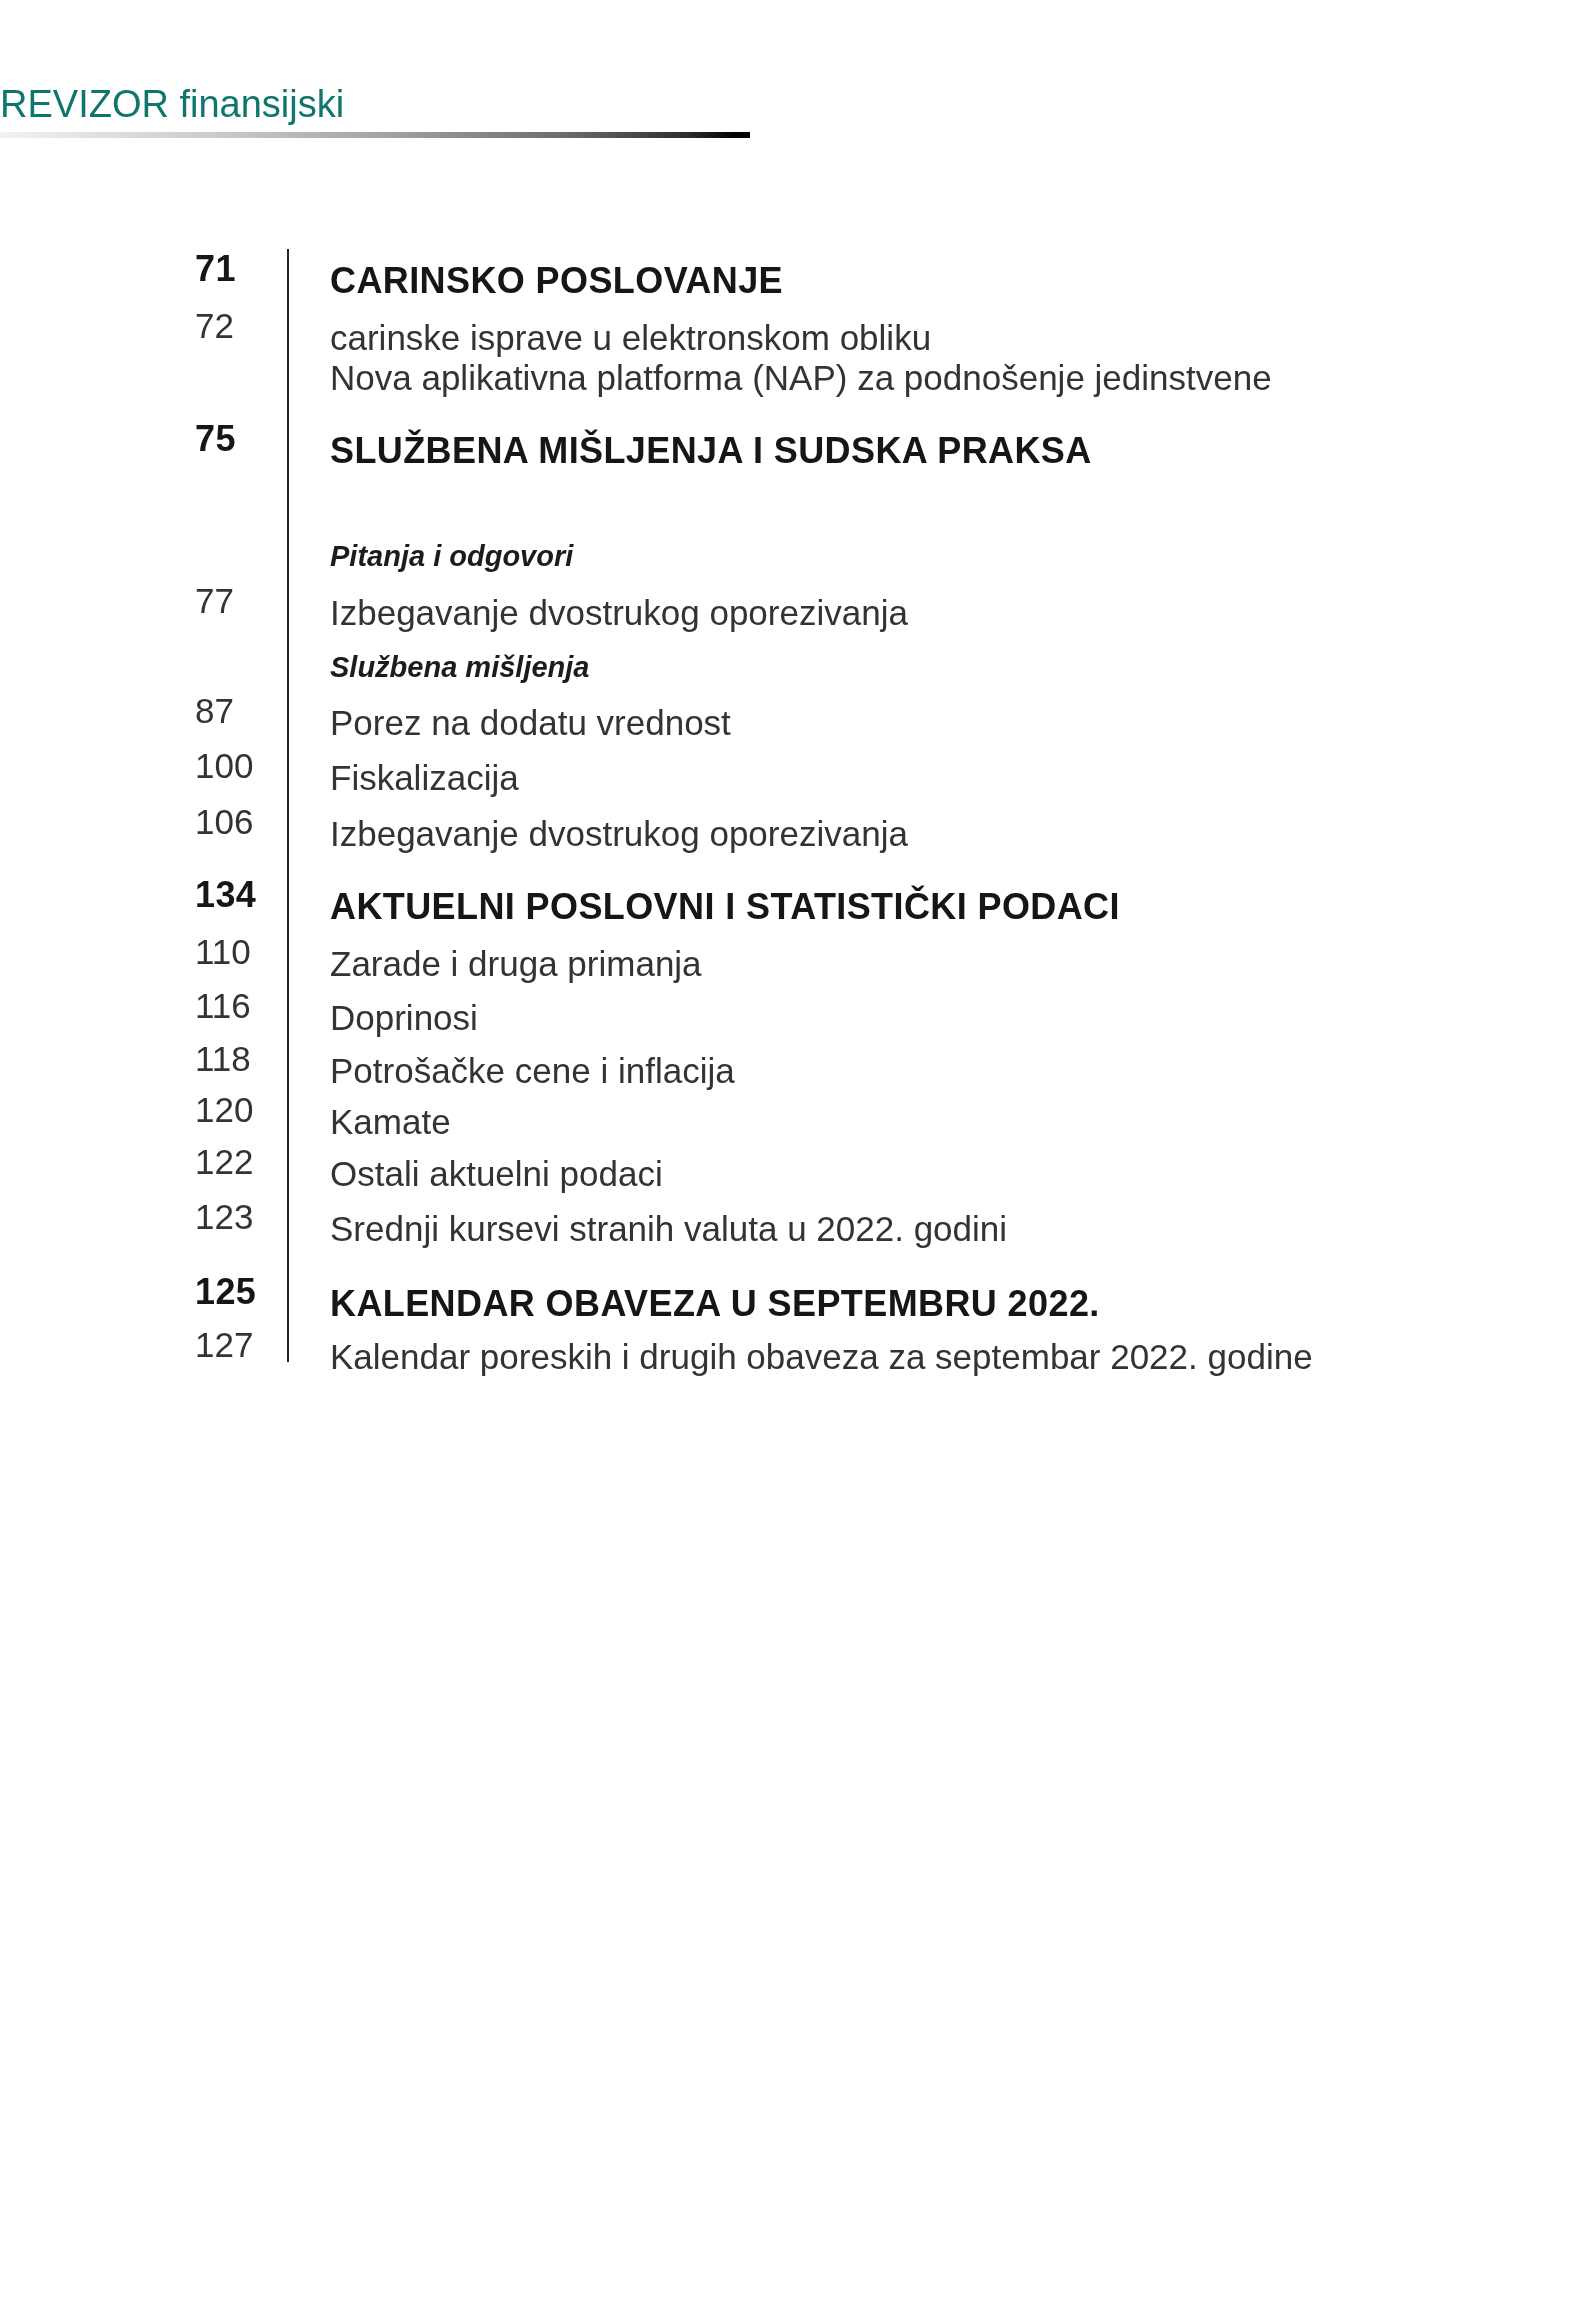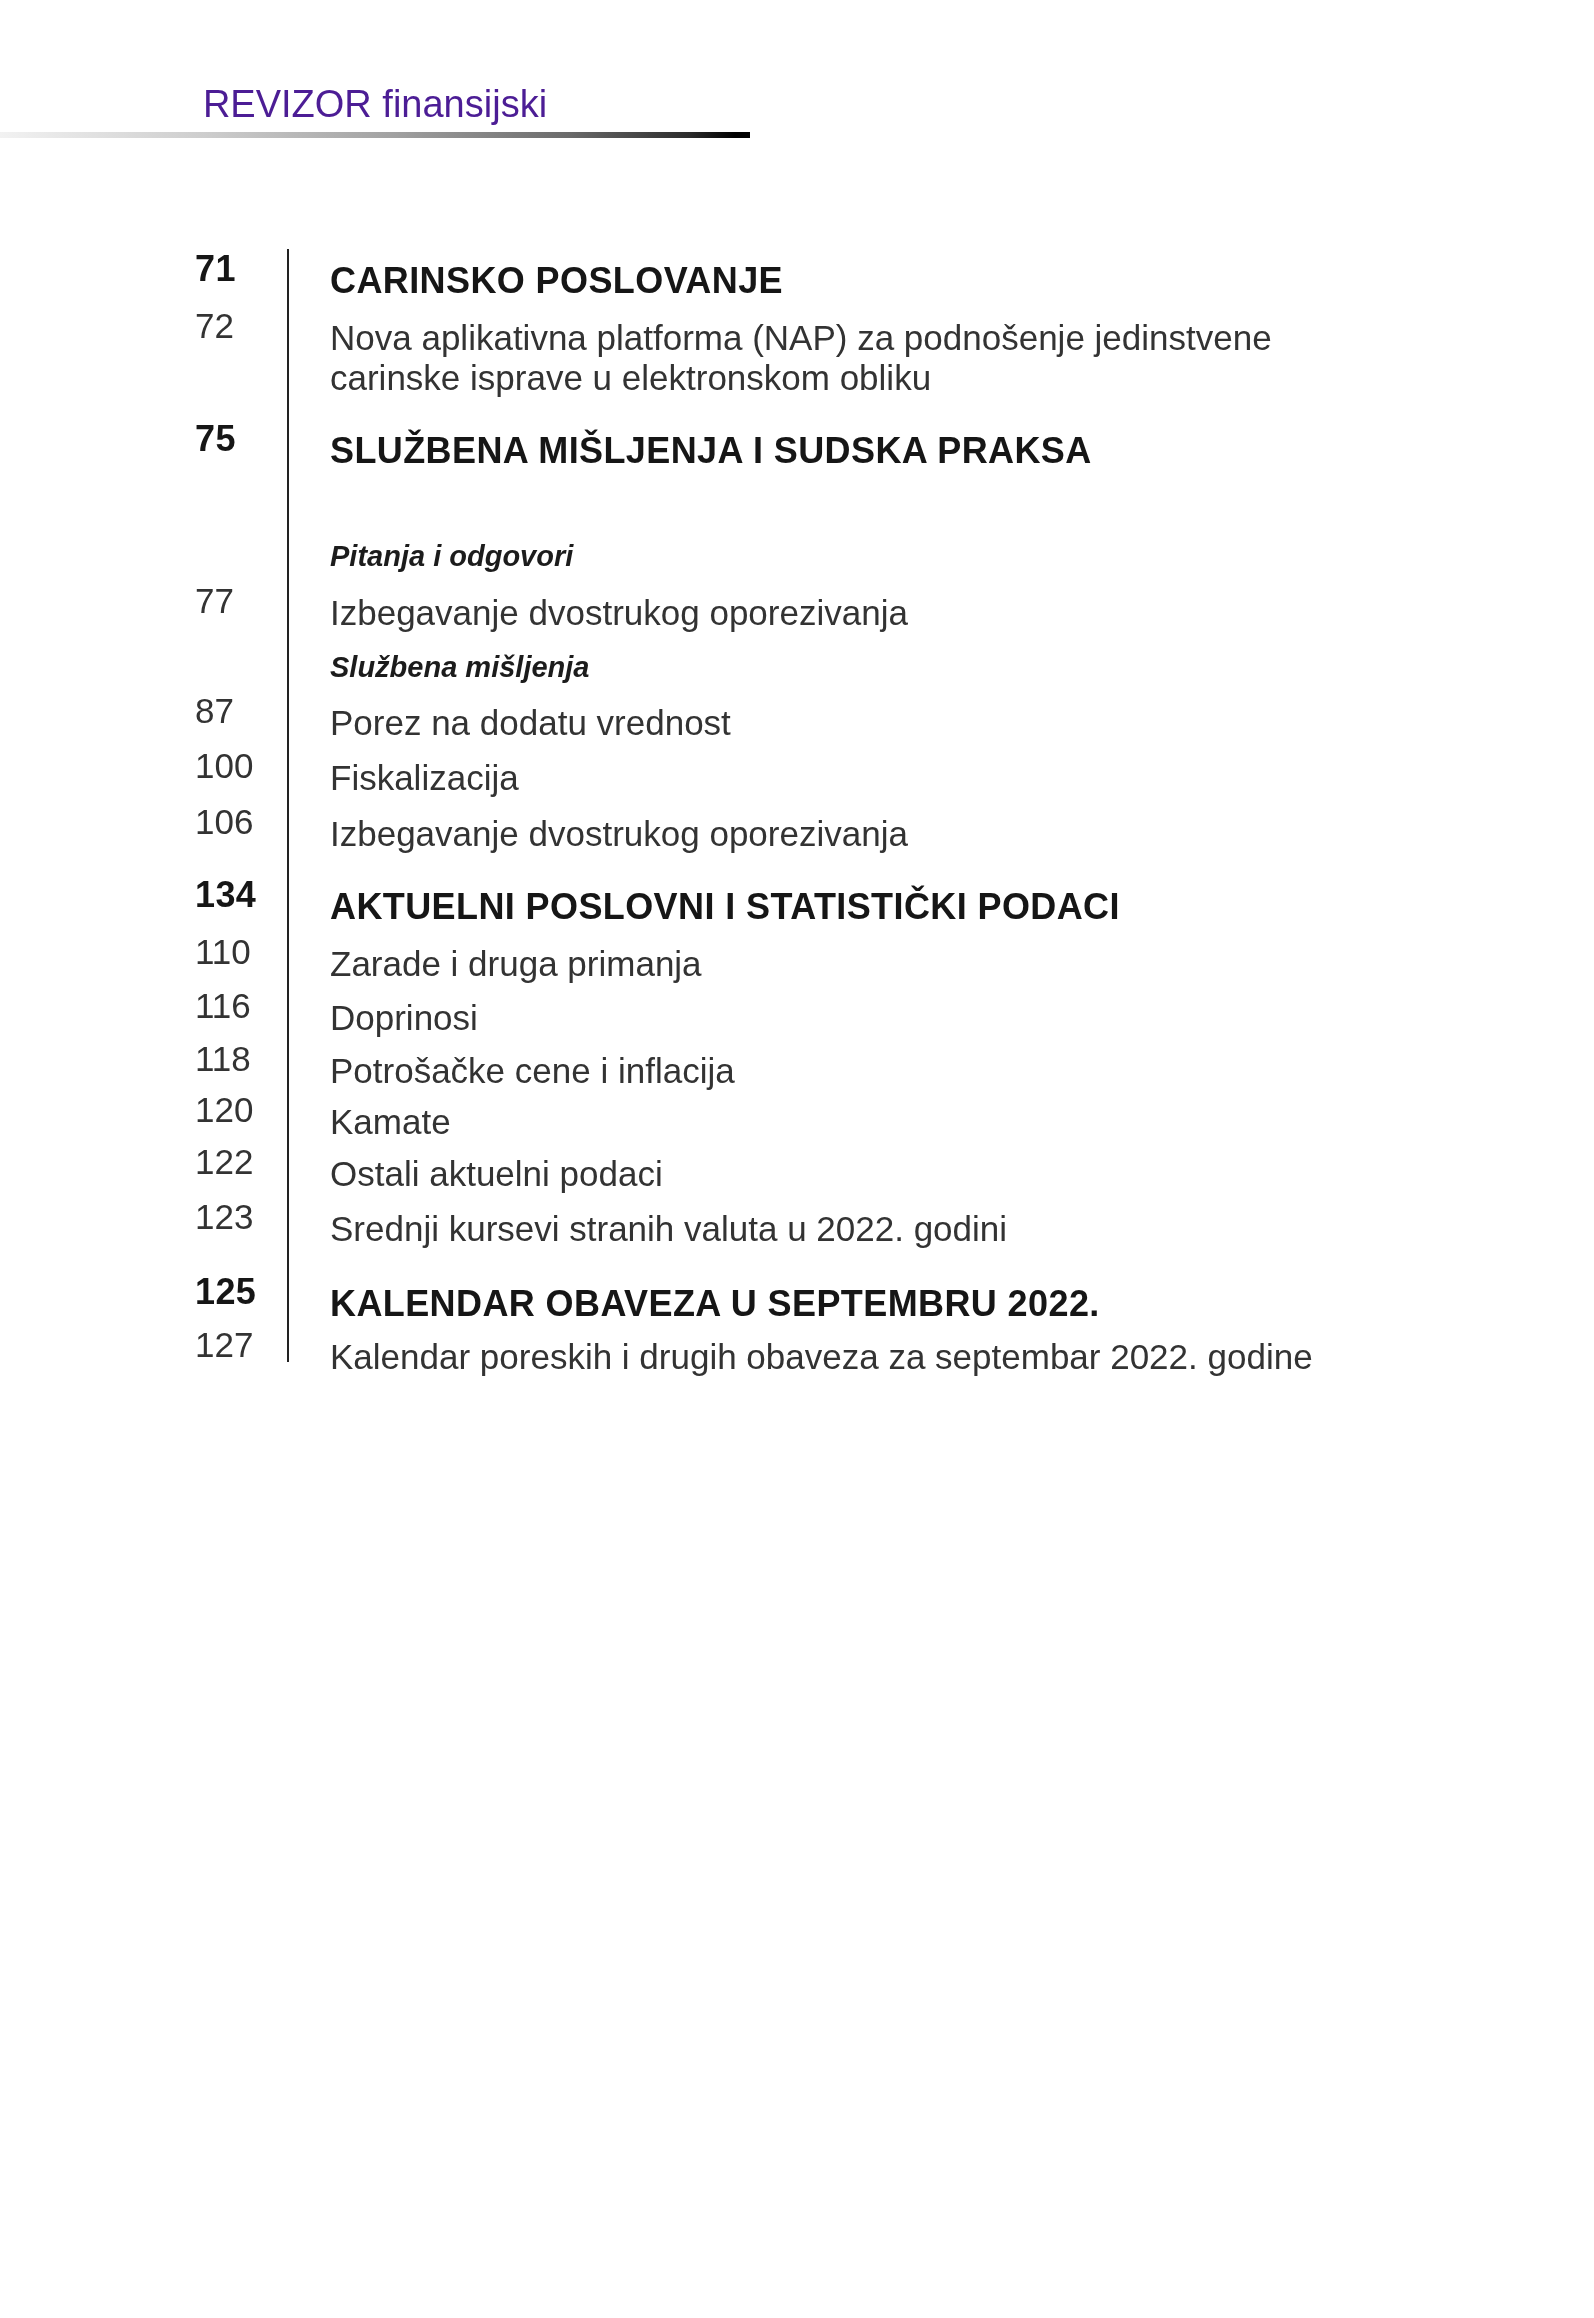--- a/index.html
+++ b/index.html
@@ -15,25 +15,25 @@
     font-family: "Liberation Sans", sans-serif;
     overflow: hidden;
   }
 
   
   .header-title {
     position: absolute;
     left: 0;
     top: 82px;
     width: 750px;
-    text-align: center;
+    text-align: left;
     font-size: 38px;
     font-weight: 300;
     line-height: 45px;
-    color: #4c1d95;
+    color: #0f766e;
     white-space: nowrap;
   }
   .header-rule {
     position: absolute;
     left: 0;
     top: 132px;
     width: 750px;
     height: 5.7px;
     background: linear-gradient(90deg,
       #f2f2f2 0%,
@@ -107,22 +107,22 @@
   <div id="toc-rows">
       <div class="toc-row style-heading" style="top: 244px;">
         <span class="toc-num">71</span>
         <div class="toc-text">
           <span class="line">CARINSKO POSLOVANJE</span>
         </div>
       </div>
       <div class="toc-row style-body" style="top: 306px;">
         <span class="toc-num">72</span>
         <div class="toc-text">
+          <span class="line">carinske isprave u elektronskom obliku</span>
           <span class="line">Nova aplikativna platforma (NAP) za podnošenje jedinstvene</span>
-          <span class="line">carinske isprave u elektronskom obliku</span>
         </div>
       </div>
       <div class="toc-row style-heading" style="top: 414px;">
         <span class="toc-num">75</span>
         <div class="toc-text">
           <span class="line">SLUŽBENA MIŠLJENJA I SUDSKA PRAKSA</span>
         </div>
       </div>
       <div class="toc-row style-subheading" style="top: 524px;">
         <div class="toc-text">

